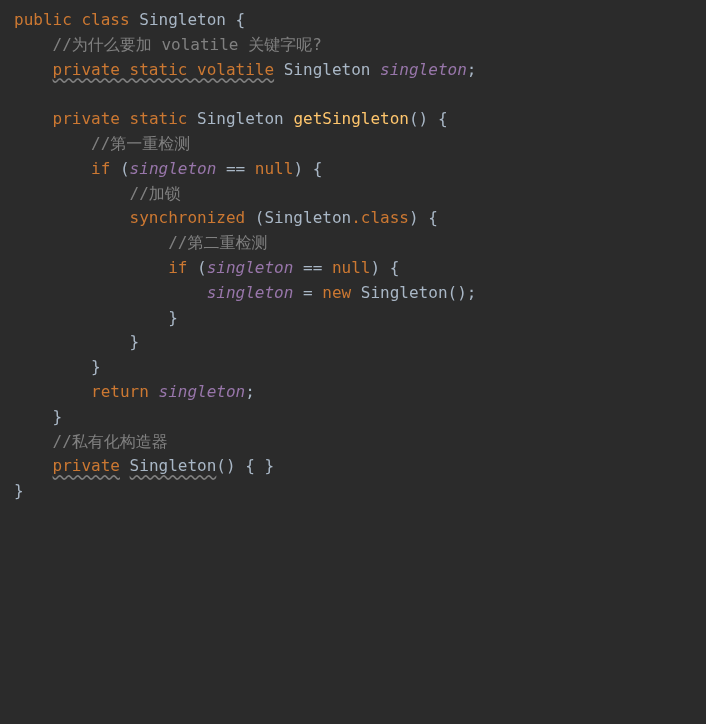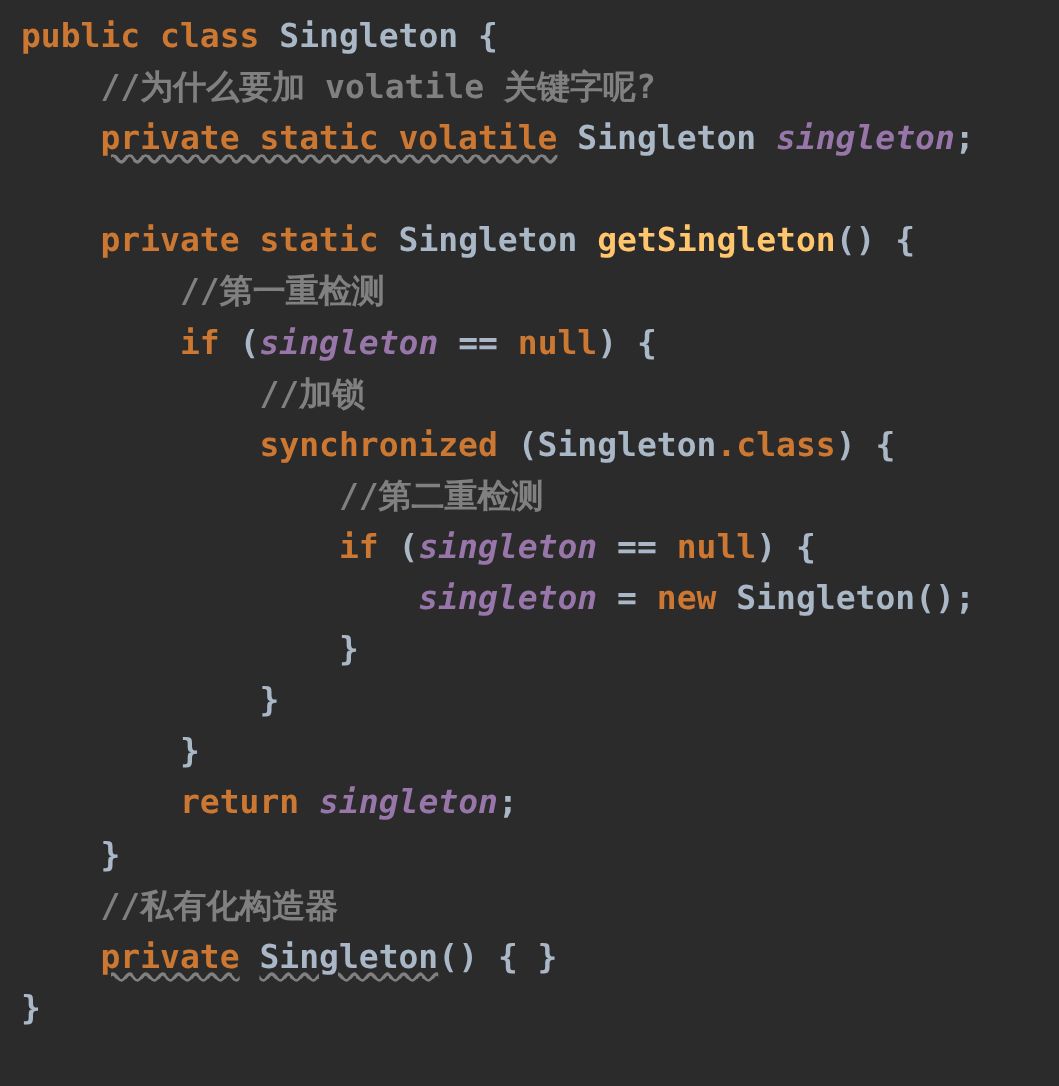--- a/index.html
+++ b/index.html
@@ -1,18 +1,18 @@
 <!DOCTYPE html>
 <html><head>
 <meta charset="utf-8">
 <style>
   html,body{margin:0;padding:0;background:#2b2b2b;}
   pre{margin:0;padding:8px 14px;background:#2b2b2b;
       font-family:"Menlo","Consolas","DejaVu Sans Mono",monospace;
-      font-size:22px;line-height:1.55;color:#a9b7c6;white-space:pre;font-weight:bold;}
+      font-size:16px;line-height:1.55;color:#a9b7c6;white-space:pre;}
   .kw{color:#cc7832;}            
   .fld{color:#9876aa;font-style:italic;} 
   .cls{color:#a9b7c6;}           
   .mth{color:#ffc66d;}           
   .cmt{color:#808080;}           
   .wavy{text-decoration:underline wavy #808080;text-underline-offset:3px;}
   .brace{color:#a9b7c6;}
 </style>
 </head>
 <body>

